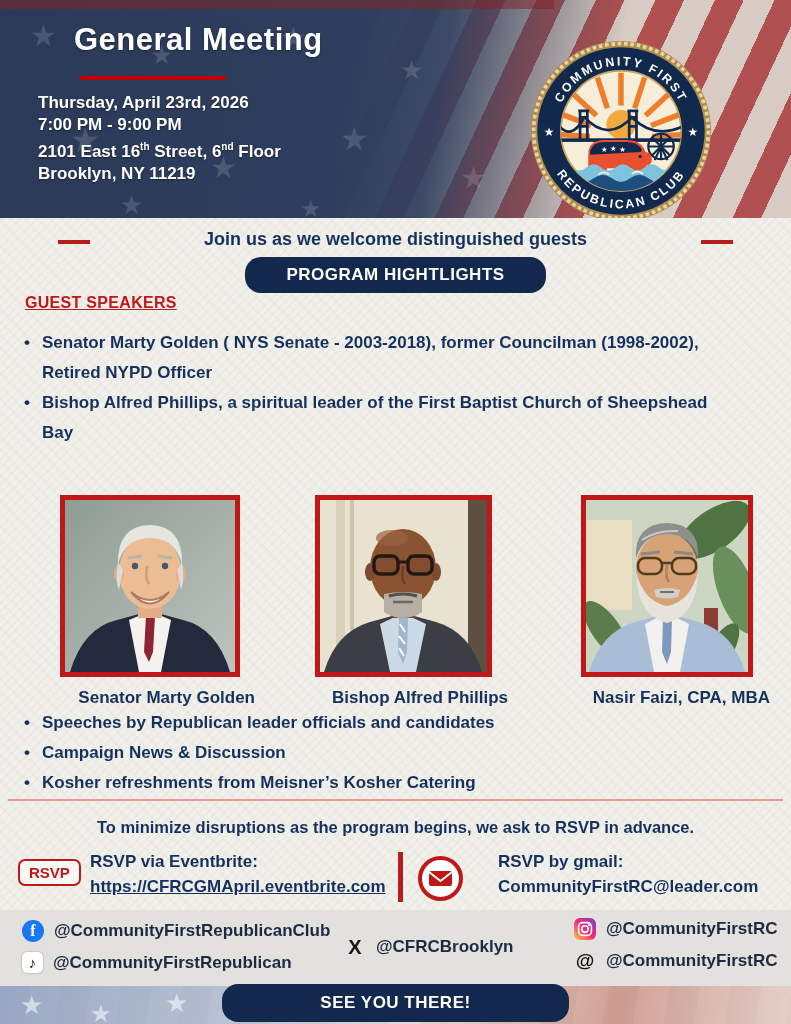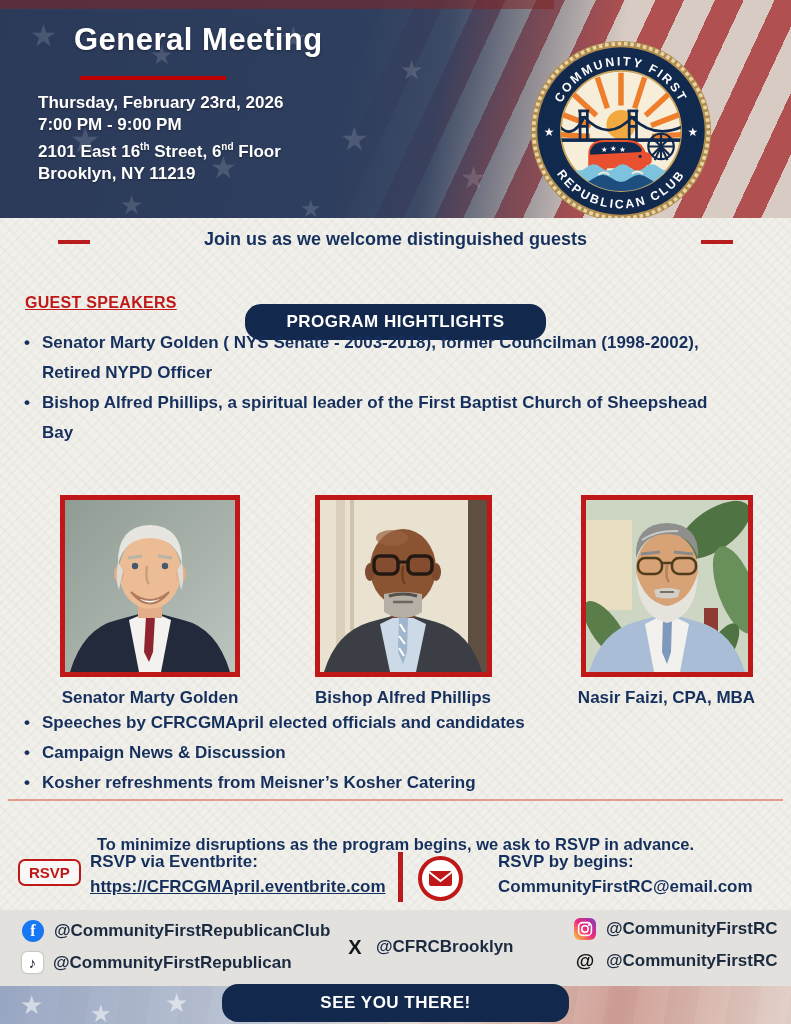--- a/index.html
+++ b/index.html
@@ -23,37 +23,37 @@
   .header-title{position:absolute; left:38px; top:22px; color:#fff; font-size:31px; font-weight:bold; letter-spacing:0.5px; text-shadow:0 1px 3px rgba(0,0,0,.35);margin-left:36px;}
   .title-underline{position:absolute; left:80px; top:76px; width:146px; height:4px; background:#c00000;}
   .header-details{position:absolute; left:38px; top:92px; color:#fff; font-size:17px; font-weight:bold; line-height:22px; text-shadow:0 1px 2px rgba(0,0,0,.4);}
   .header-details sup{font-size:10px;}
   .club-logo{position:absolute; left:530px; top:40px; width:182px; height:182px;}
   
   .welcome-line{position:absolute; top:229px; left:0; width:791px; text-align:center; color:#16305e; font-size:18px; font-weight:bold;}
   .dash{position:absolute; top:240px; width:32px; height:4px; background:#b81c1c;}
   .dash.left{left:58px;} .dash.right{right:58px;}
   .program-pill{position:absolute; top:257px; left:0; width:791px; display:flex; justify-content:center;}
-  .program-pill .pill{background:#12284d; color:#fff; font-size:17px; font-weight:bold; letter-spacing:0.5px; padding:8px 41px; border-radius:16px;margin-top:47px;}
+  .program-pill .pill{background:#12284d; color:#fff; font-size:17px; font-weight:bold; letter-spacing:0.5px; padding:8px 41px; border-radius:16px;}
   .guest-speakers{position:absolute; left:25px; top:294px; color:#c01818; font-size:16px; font-weight:bold; text-decoration:underline; letter-spacing:0.3px;}
   
   .bullets{position:absolute; left:22px; color:#16305e; font-size:17px; font-weight:bold; line-height:30px;}
   .bullets.first{top:328px; width:712px;}
   .bullets.second{top:708px; width:730px;}
   .bullet-item{position:relative; padding-left:20px; margin-bottom:0;}
   .bullet-item::before{content:"•"; position:absolute; left:2px; top:0; color:#16305e;}
   
-  .photo-fig{position:absolute; top:495px; text-align:center;}
+  .photo-fig{position:absolute; top:495px; text-align:right;}
   .photo-frame{border:5px solid #c01818; background:#fff; display:block; margin:0 auto;}
   .photo-frame svg{display:block;}
   .photo-caption{margin-top:11px; color:#16305e; font-size:17px; font-weight:bold;}
   .fig1{left:45px; width:210px;} .fig2{left:298px; width:210px;} .fig3{left:563px; width:207px;}
   
   .divider{position:absolute; top:799px; left:8px; width:775px; height:2px; background:#e59a91;}
-  .rsvp-notice{position:absolute; top:818px; left:0; width:791px; text-align:center; color:#16305e; font-size:16.5px; font-weight:bold;margin-top:17px;}
+  .rsvp-notice{position:absolute; top:818px; left:0; width:791px; text-align:center; color:#16305e; font-size:16.5px; font-weight:bold;}
   .rsvp-badge{position:absolute; left:18px; top:859px; border:2px solid #c01818; border-radius:7px; color:#c01818; font-size:15px; font-weight:bold; padding:3px 9px; background:rgba(255,255,255,.6);}
   .eventbrite-label{position:absolute; left:90px; top:852px; color:#16305e; font-size:17px; font-weight:bold;}
   .eventbrite-link{position:absolute; left:90px; top:877px; color:#16305e; font-size:17px; font-weight:bold; text-decoration:underline; cursor:pointer;}
   .rsvp-vbar{position:absolute; left:398px; top:852px; width:5px; height:50px; background:#b81c1c;}
   .envelope-wrap{position:absolute; left:417px; top:855px; width:47px; height:47px;}
   .email-label{position:absolute; left:498px; top:852px; color:#16305e; font-size:17px; font-weight:bold;}
   .email-address{position:absolute; left:498px; top:877px; color:#16305e; font-size:17px; font-weight:bold; cursor:pointer;}
   
   .social-band{position:absolute; top:910px; left:0; width:791px; height:76px; background:#e2e1de;}
   .social-item{position:absolute; display:flex; align-items:center; gap:10px; color:#1c2a40; font-size:17px; font-weight:bold; cursor:pointer;}
@@ -89,21 +89,21 @@
     <span class="flag-star" style="left:70px;top:120px;font-size:34px;">★</span>
     <span class="flag-star" style="left:210px;top:150px;font-size:30px;">★</span>
     <span class="flag-star" style="left:340px;top:120px;font-size:32px;">★</span>
     <span class="flag-star" style="left:460px;top:160px;font-size:30px;">★</span>
     <span class="flag-star" style="left:120px;top:190px;font-size:26px;">★</span>
     <span class="flag-star" style="left:300px;top:195px;font-size:24px;">★</span>
 
     <div class="header-title">General Meeting</div>
     <div class="title-underline"></div>
     <div class="header-details">
-      <div>Thursday, February 23rd, 2026</div>
+      <div>Thursday, April 23rd, 2026</div>
       <div>7:00 PM - 9:00 PM</div>
       <div><span>2101 East 16</span><sup>th</sup><span> Street, 6</span><sup>nd</sup><span> Floor</span></div>
       <div>Brooklyn, NY 11219</div>
     </div>
 
     <svg class="club-logo" viewBox="0 0 200 200">
       <defs>
         <clipPath id="sealInner">
             <circle cx="100" cy="100" r="66"></circle>
           </clipPath>
@@ -276,40 +276,40 @@
         <path d="M81,64 Q79,78 83,82" stroke="#b5805a" stroke-width="2.5" fill="none"></path>
         <path d="M50,72 Q51,116 81,123 Q111,116 112,72 Q104,102 81,106 Q58,102 50,72 Z" fill="#e6e3dc"></path>
         <path d="M68,90 Q81,86 94,90 L92,97 Q81,100 70,97 Z" fill="#d2cfc8"></path>
         <line x1="74" y1="92" x2="88" y2="92" stroke="#7a6f62" stroke-width="2"></line>
       </svg>
     </span>
     <div class="photo-caption">Nasir Faizi, CPA, MBA</div>
   </div>
 
   <div class="bullets second">
-    <div class="bullet-item">Speeches by CFRCGMApril elected officials and candidates</div>
+    <div class="bullet-item">Speeches by Republican leader officials and candidates</div>
     <div class="bullet-item">Campaign News &amp; Discussion</div>
     <div class="bullet-item">Kosher refreshments from Meisner’s Kosher Catering</div>
   </div>
 
   <div class="divider"></div>
   <div class="rsvp-notice">To minimize disruptions as the program begins, we ask to RSVP in advance.</div>
   <div class="rsvp-badge">RSVP</div>
   <div class="eventbrite-label">RSVP via Eventbrite:</div>
   <a class="eventbrite-link">https://CFRCGMApril.eventbrite.com</a>
   <div class="rsvp-vbar"></div>
   <div class="envelope-wrap">
     <svg viewBox="0 0 47 47" width="47" height="47">
       <circle cx="23.5" cy="23.5" r="20.5" fill="#ffffff" stroke="#c01818" stroke-width="4"></circle>
       <rect x="12" y="16" width="23" height="15" rx="2" fill="#c01818"></rect>
       <path d="M12,17 L23.5,26 L35,17" stroke="#ffffff" stroke-width="2" fill="none"></path>
     </svg>
   </div>
-  <div class="email-label">RSVP by begins:</div>
-  <div class="email-address">CommunityFirstRC@email.com</div>
+  <div class="email-label">RSVP by gmail:</div>
+  <div class="email-address">CommunityFirstRC@leader.com</div>
 
   <div class="social-band">
     <div class="social-item si-fb">
       <span class="icon-fb">f</span>
       <span>@CommunityFirstRepublicanClub</span>
     </div>
     <div class="social-item si-tt">
       <span class="icon-tt">♪</span>
       <span>@CommunityFirstRepublican</span>
     </div>

